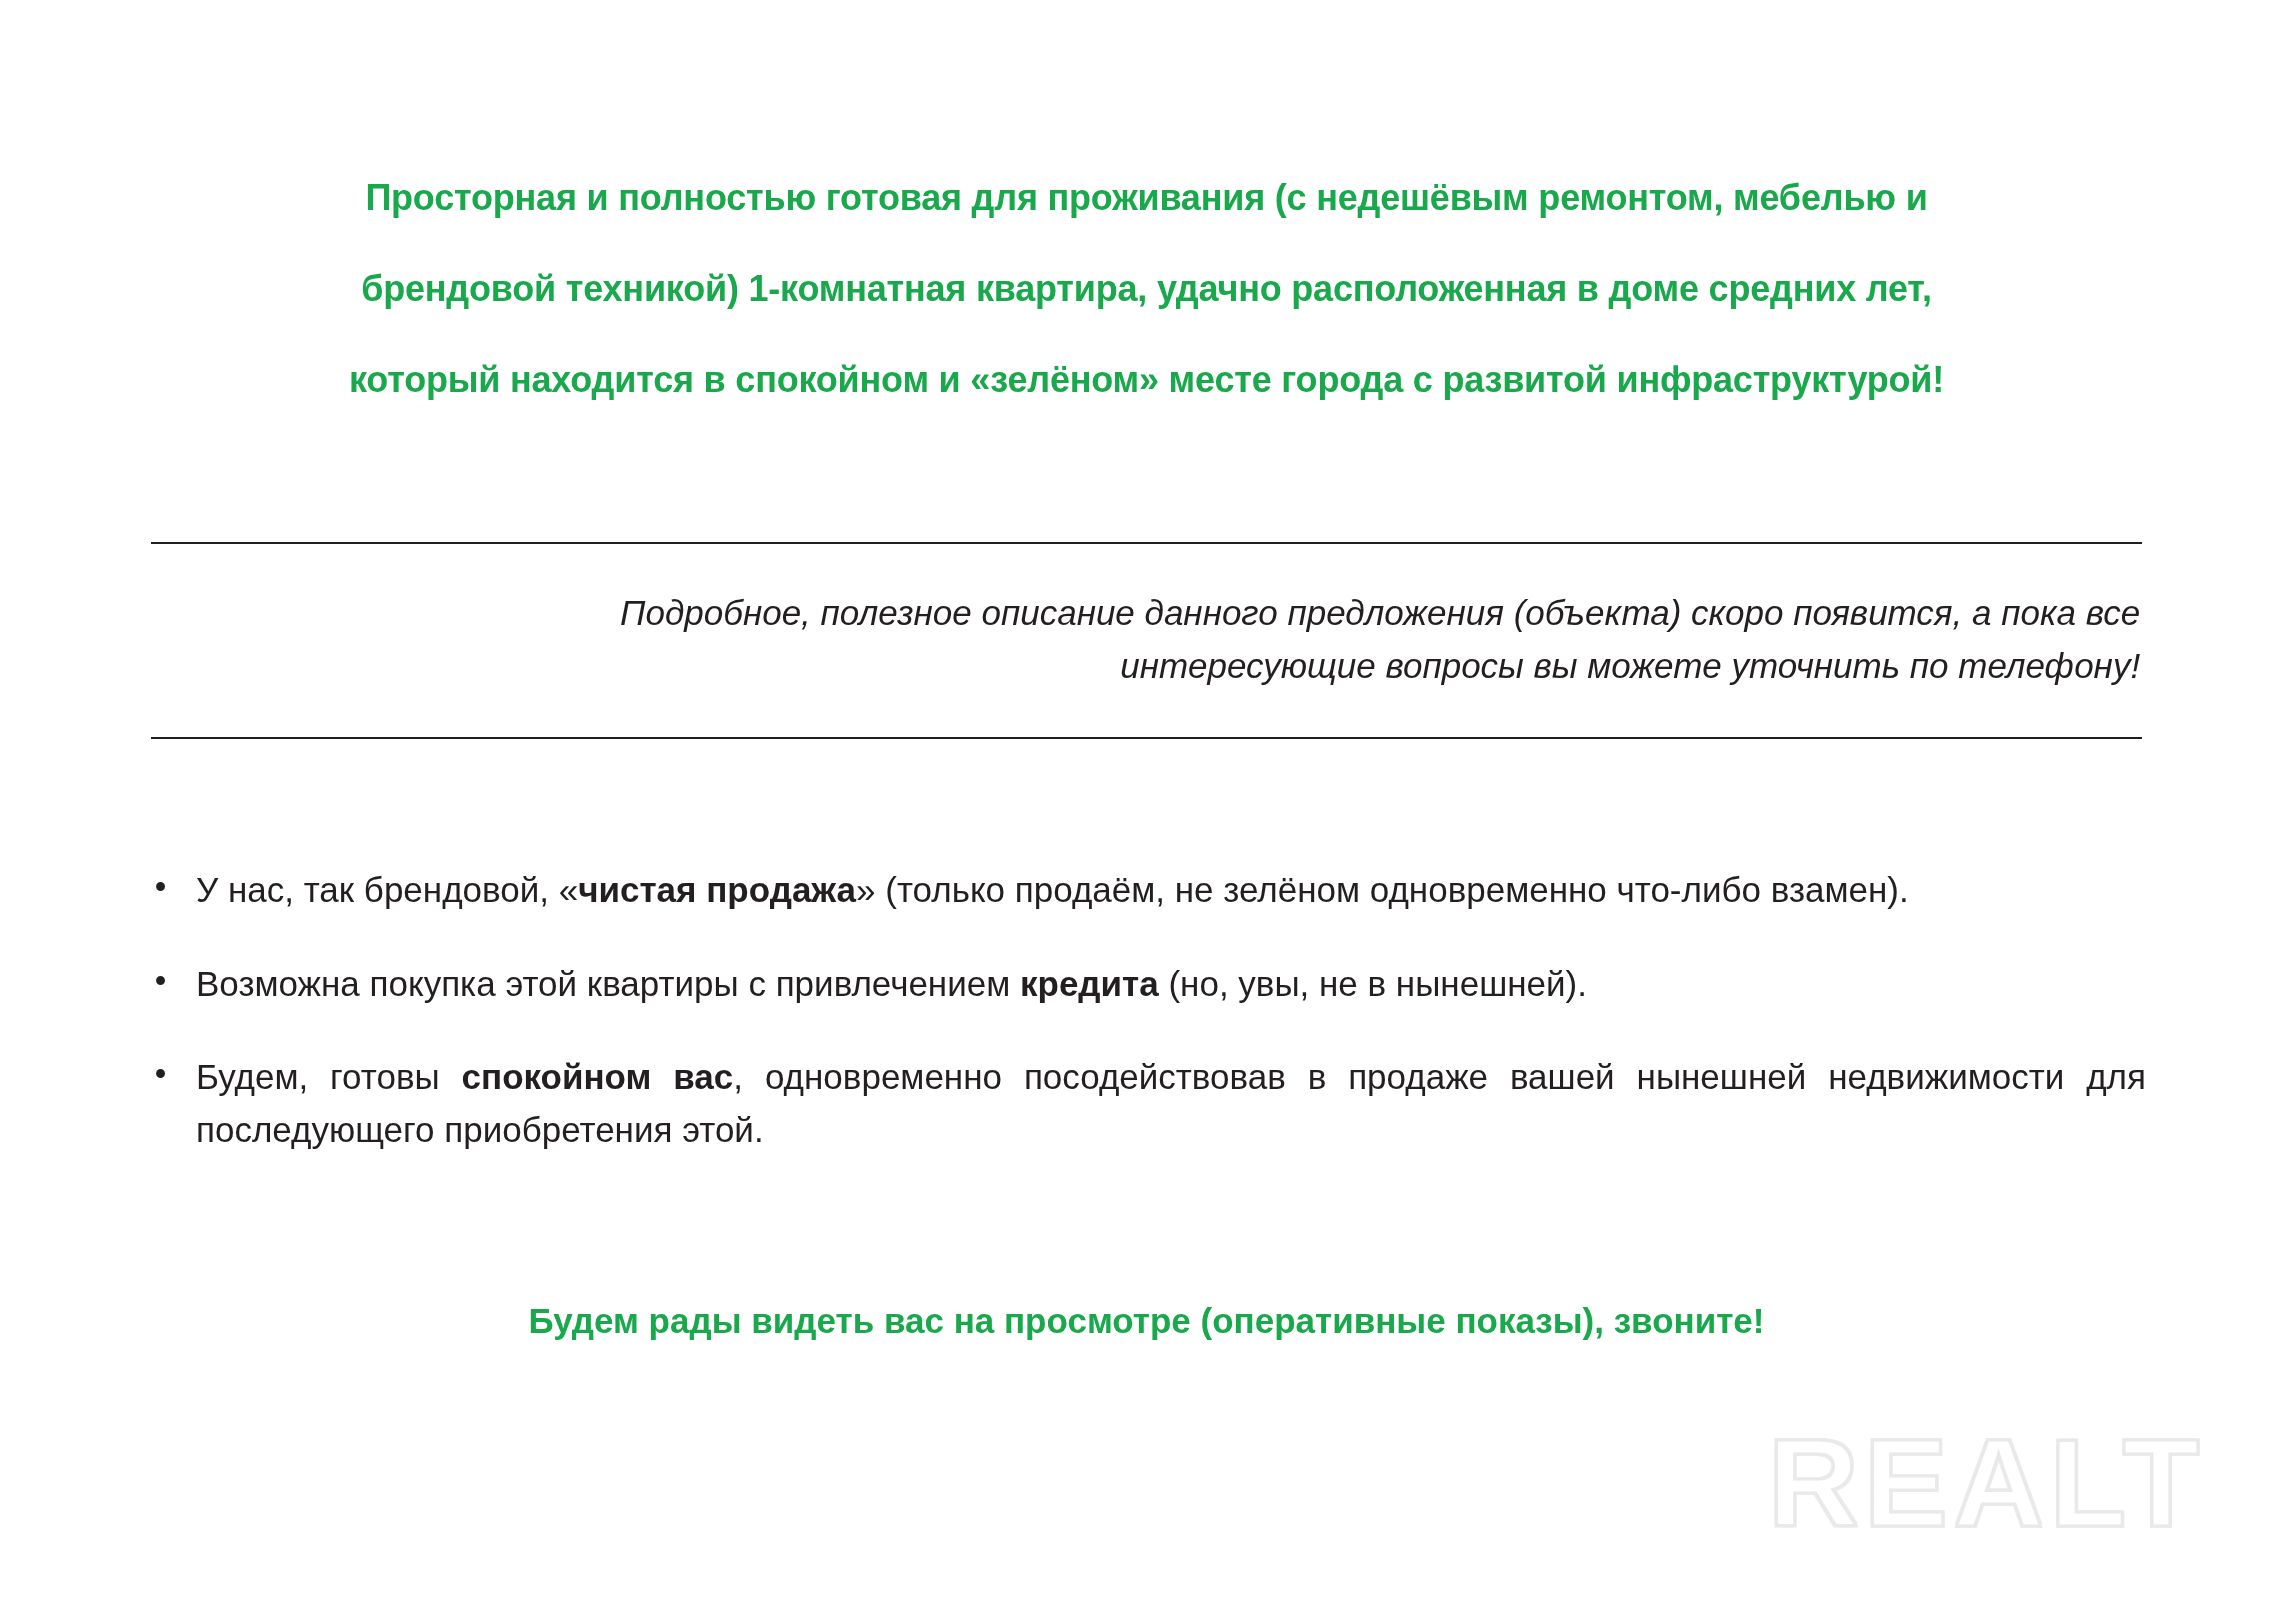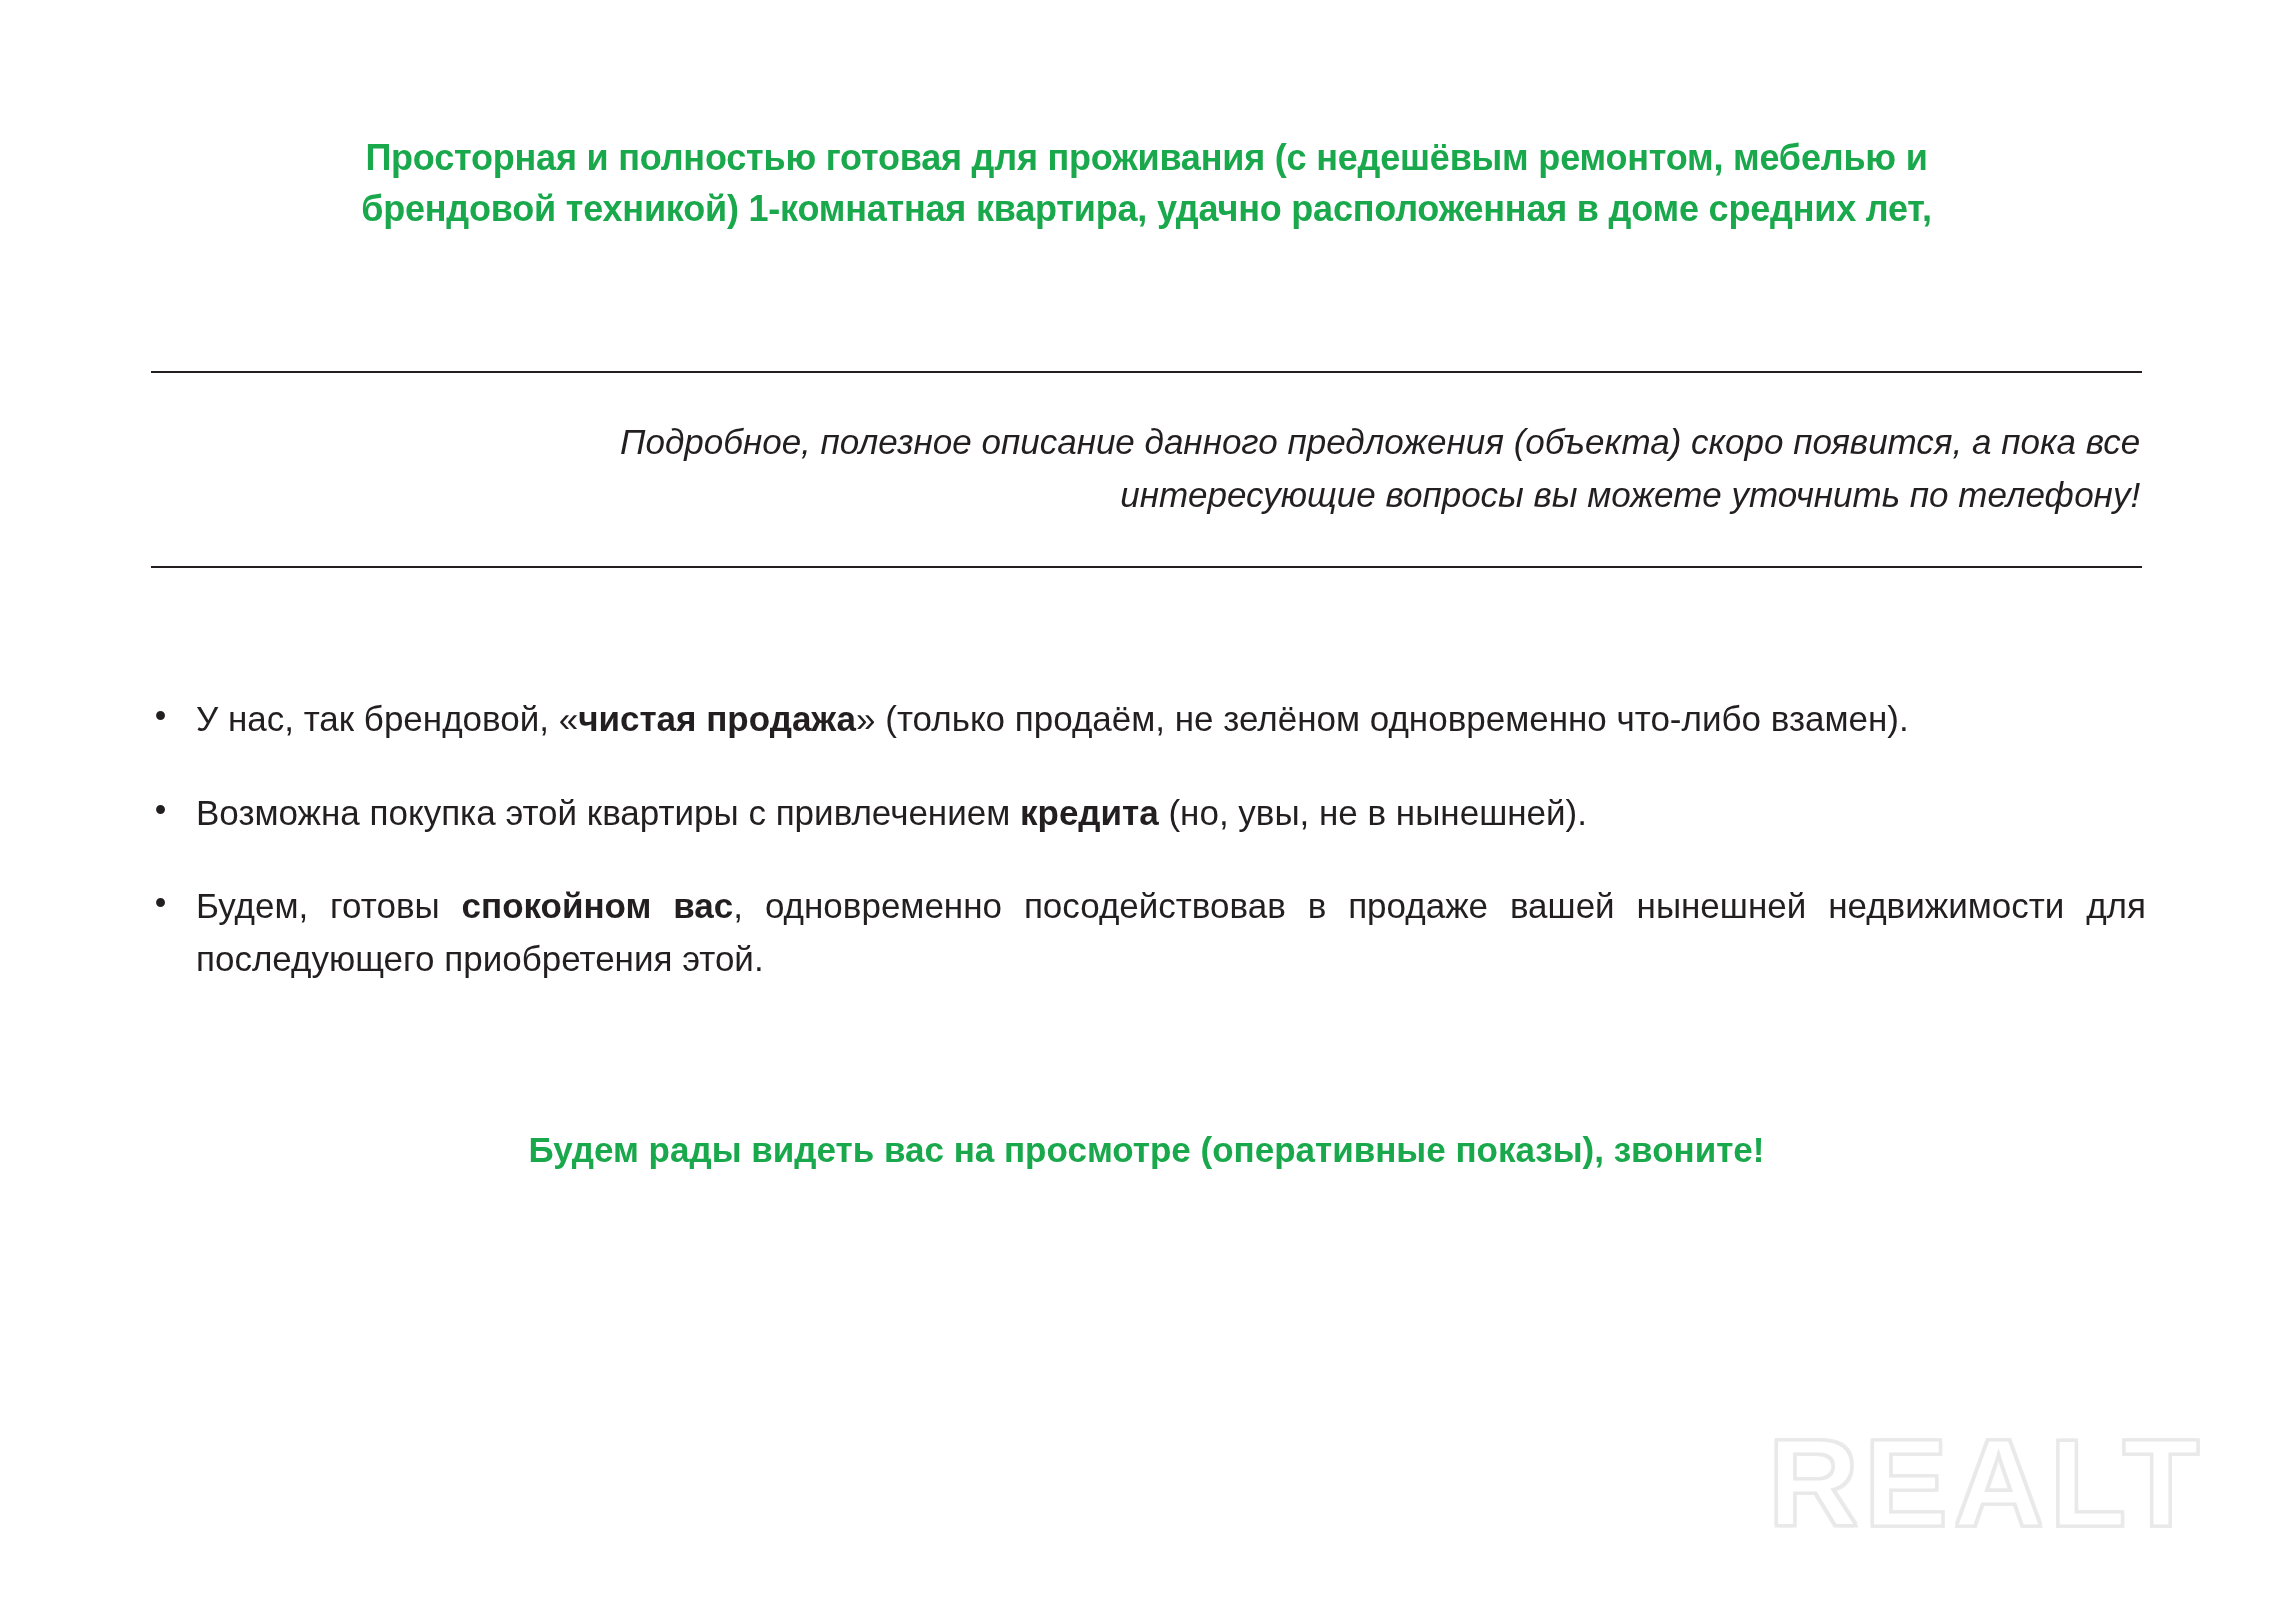--- a/index.html
+++ b/index.html
@@ -32,20 +32,21 @@
     line-height: 1.42;
     text-align: center;
     padding-top: 132px;
     letter-spacing: -0.2px;
   }
   .headline .l1,
   .headline .l2,
   .headline .l3 {
     display: block;
     white-space: nowrap;
+    margin-top: 40px;
   }
 
   
   .rule {
     height: 0;
     border-top: 2px solid #231f20;
     margin: 0 3.9px;
   }
   .rule-top { margin-top: 137px; }
   .rule-bottom { margin-top: 45px; }
@@ -121,20 +122,21 @@
   }
 </style>
 </head>
 <body>
 
 <div class="page">
 
   <div class="headline">
     <span class="l1">Просторная и полностью готовая для проживания (с недешёвым ремонтом, мебелью и</span>
     <span class="l2">брендовой техникой) 1-комнатная квартира, удачно расположенная в доме средних лет,</span>
+    <span class="l3">который находится в спокойном и «зелёном» месте города с развитой инфраструктурой!</span>
   </div>
 
   <div class="rule rule-top"></div>
 
   <div class="note">
     <span class="n1">Подробное, полезное описание данного предложения (объекта) скоро появится, а пока все</span>
     <span class="n2">интересующие вопросы вы можете уточнить по телефону!</span>
   </div>
 
   <div class="rule rule-bottom"></div>

